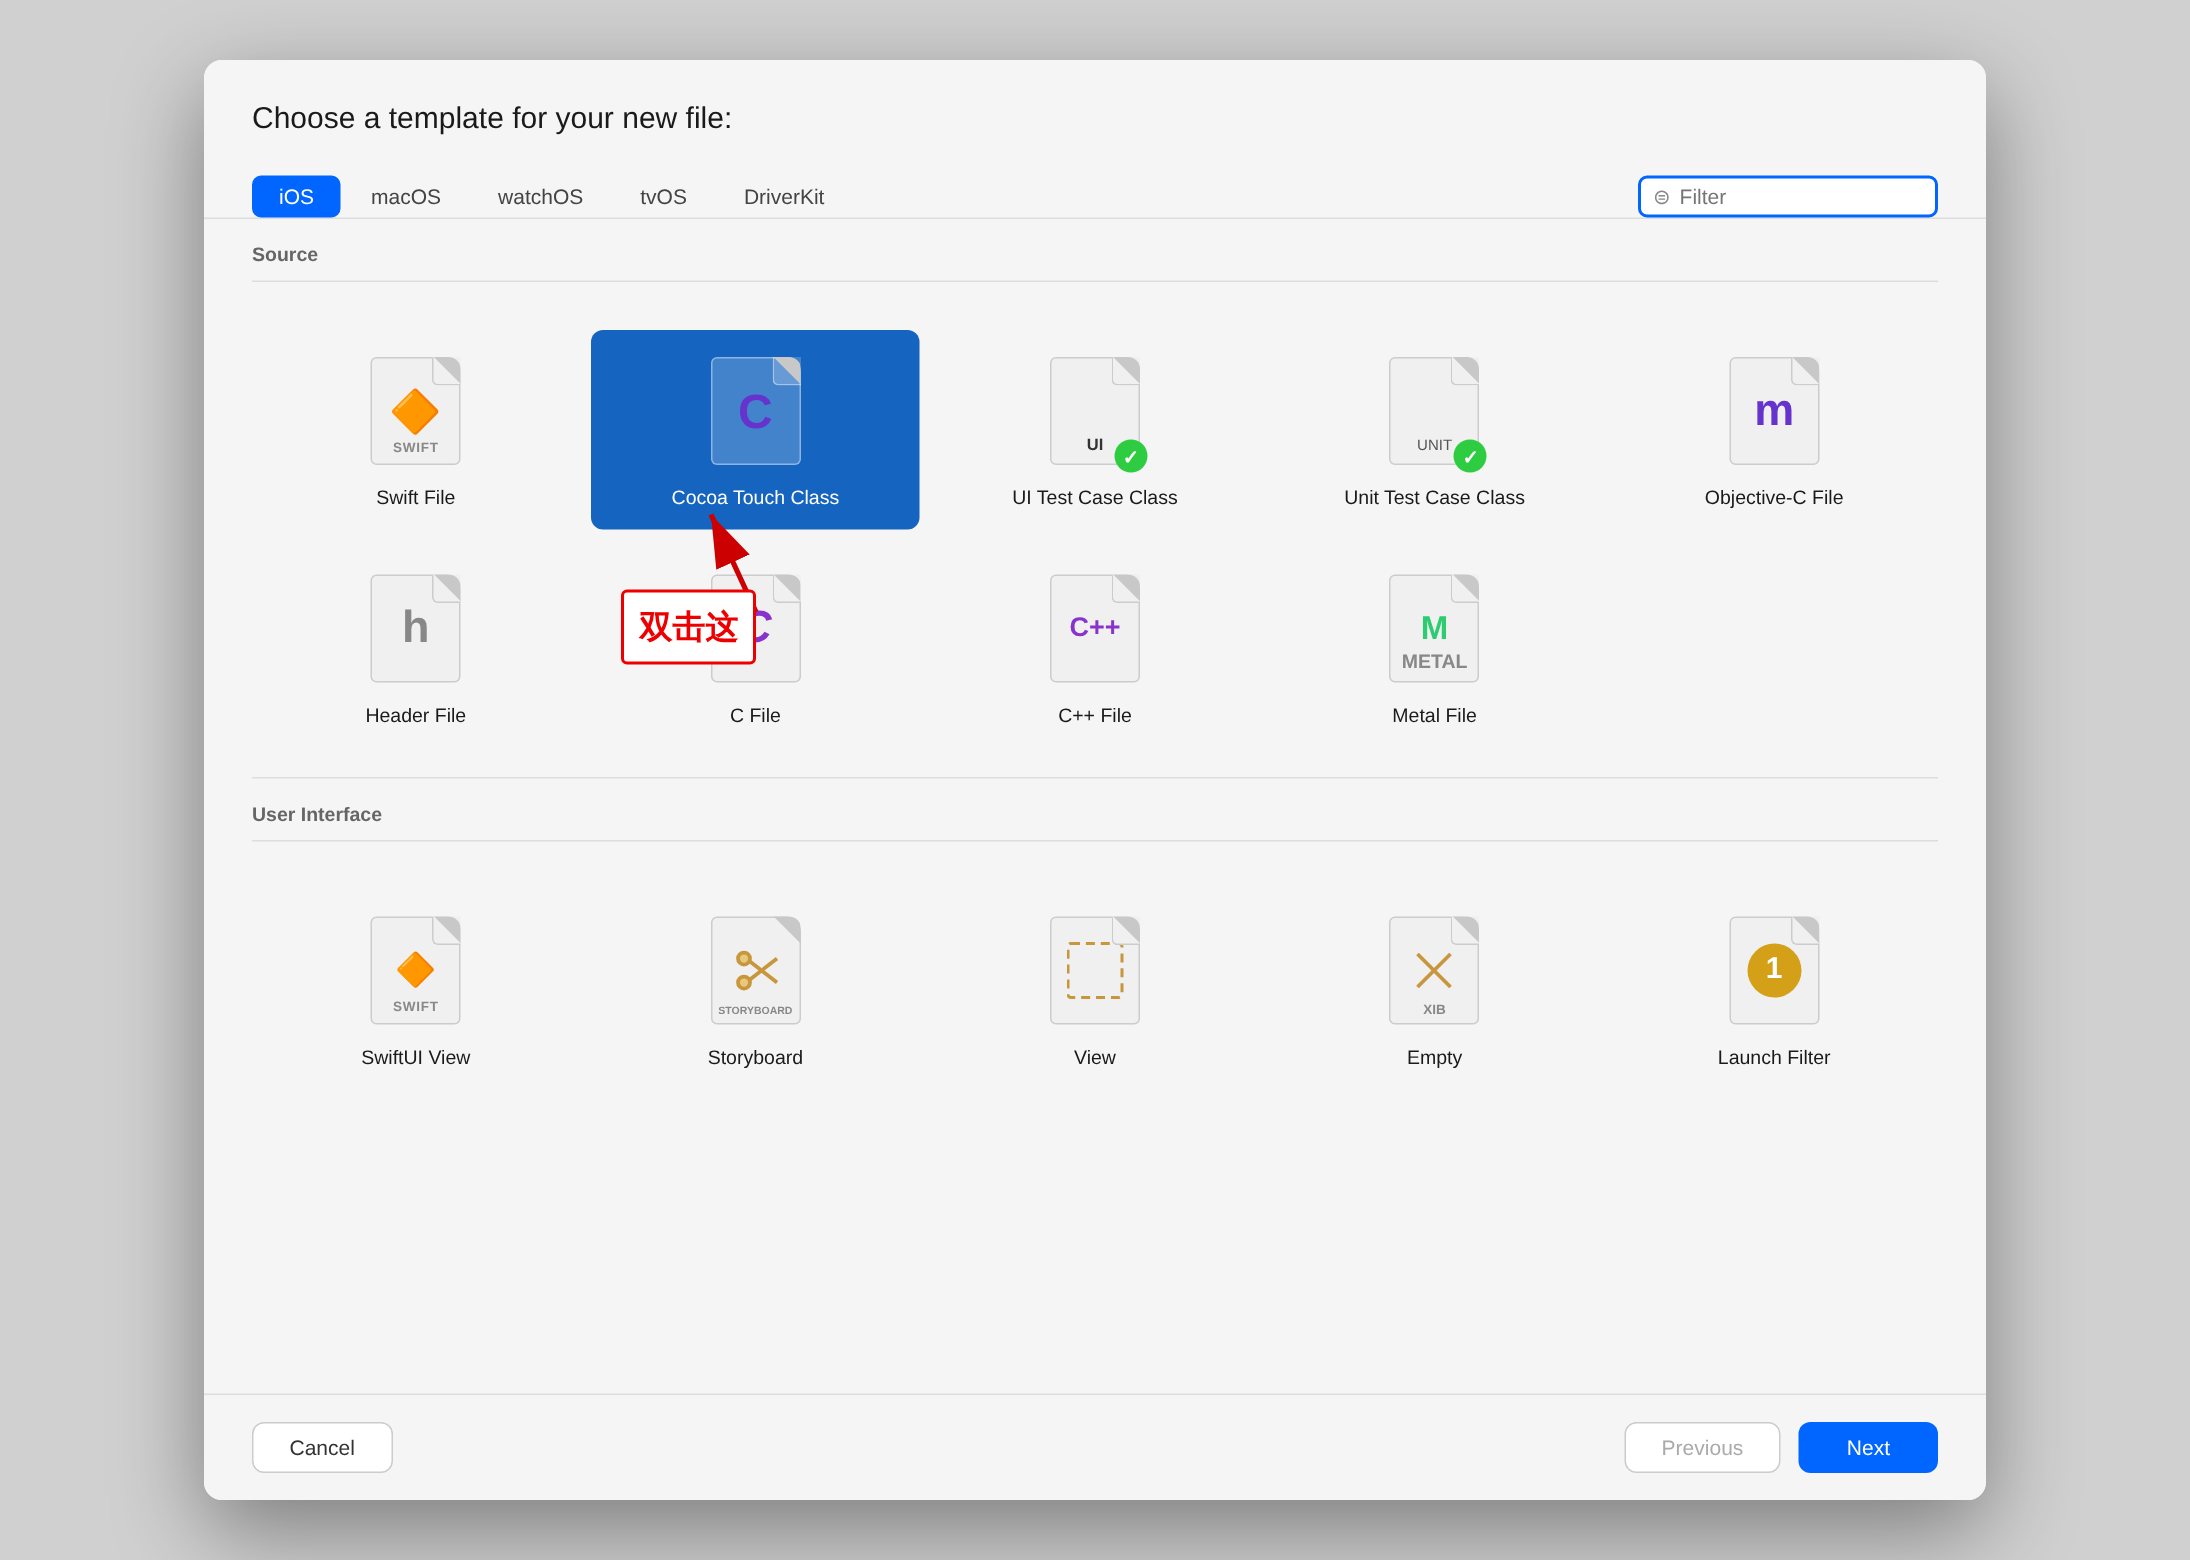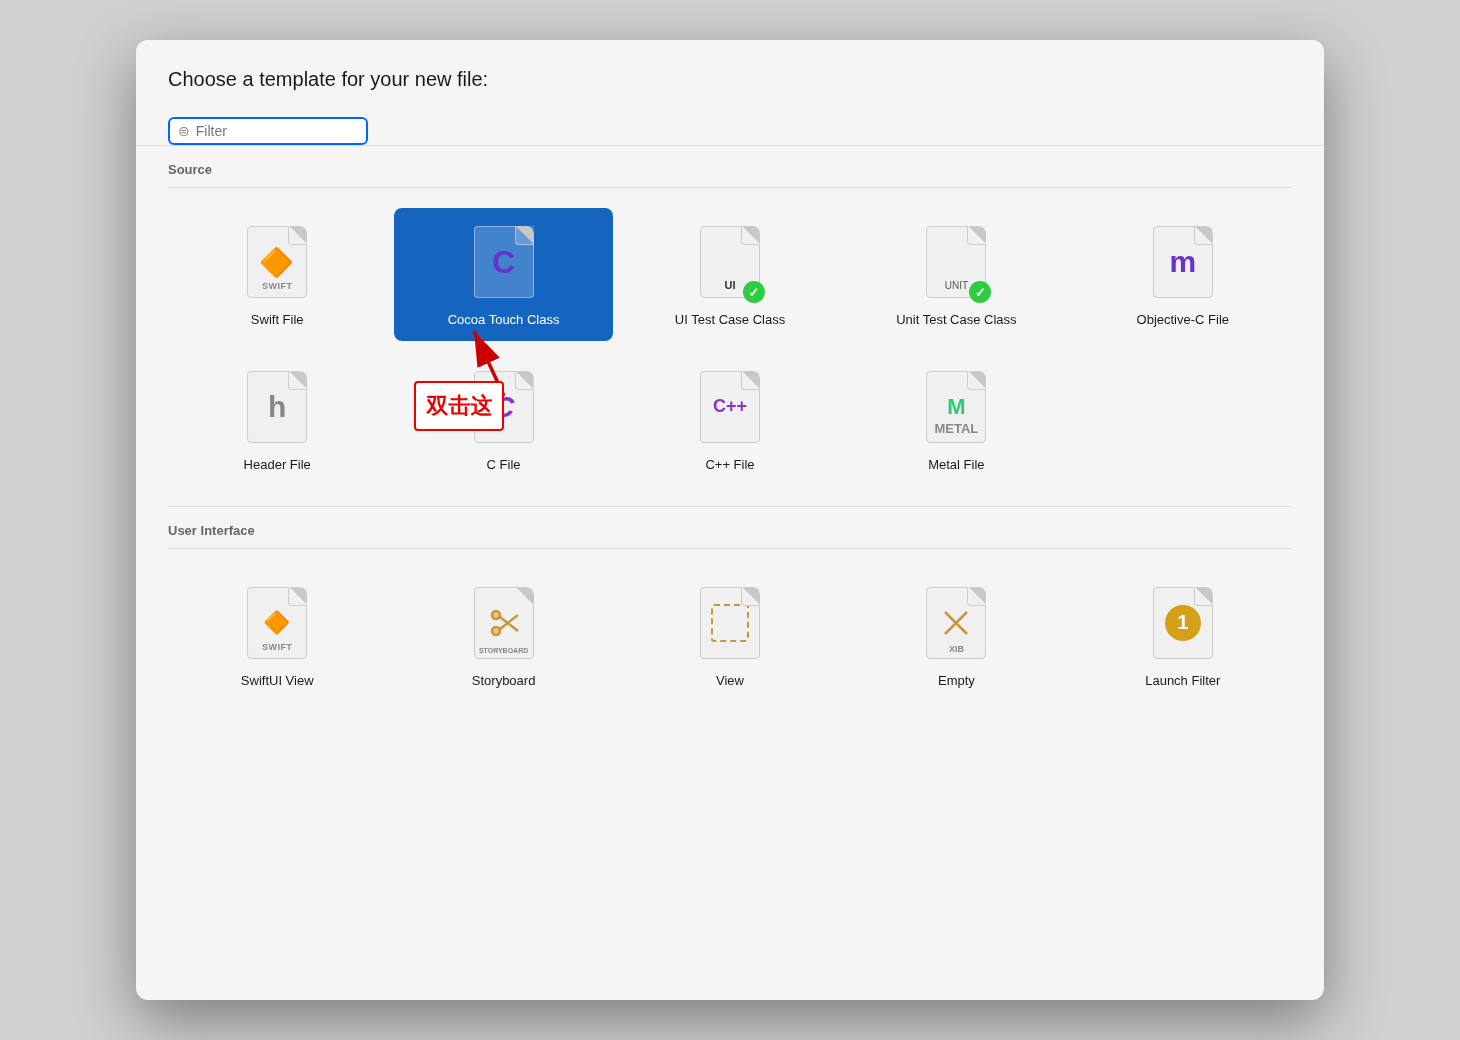--- a/index.html
+++ b/index.html
@@ -84,21 +84,21 @@
       overflow-y: auto;
       padding: 0 32px;
       position: relative;
     }
     .section-label {
       font-size: 13px;
       font-weight: 600;
       color: #666;
       padding: 16px 0 10px 0;
       border-bottom: 1px solid #ddd;
-      margin-bottom: 8px;
+      margin-bottom: 20px;
     }
     .items-grid {
       display: grid;
       grid-template-columns: repeat(5, 1fr);
       gap: 12px 8px;
       padding: 12px 0 20px 0;
     }
     .template-item {
       display: flex;
       flex-direction: column;
@@ -338,20 +338,27 @@
 </head>
 <body>
 
 <div class="dialog">
 
   <div class="dialog-header">
     <div class="dialog-title">Choose a template for your new file:</div>
   </div>
 
   <div class="tabs-and-filter">
+    <div class="tabs-row">
+      <button class="tab active">iOS</button>
+      <button class="tab">macOS</button>
+      <button class="tab">watchOS</button>
+      <button class="tab">tvOS</button>
+      <button class="tab">DriverKit</button>
+    </div>
     <div class="filter-wrap">
       <span class="filter-icon">⊜</span>
       <input class="filter-input" type="text" placeholder="Filter" style="">
     </div>
   </div>
 
   <div class="content-area">
 
     <div class="section-label">Source</div>
     <div class="items-grid">
@@ -515,13 +522,20 @@
           <div class="file-icon" style="display:flex;align-items:center;justify-content:center;">
             <div class="launch-badge">1</div>
           </div>
         </div>
         <span class="item-label">Launch Filter</span>
       </div>
 
     </div>
   </div>
 
+  <div class="dialog-footer">
+    <button class="btn-cancel">Cancel</button>
+    <div class="footer-right">
+      <button class="btn-previous">Previous</button>
+      <button class="btn-next">Next</button>
+    </div>
+  </div>
 </div>
 
 </body></html>

